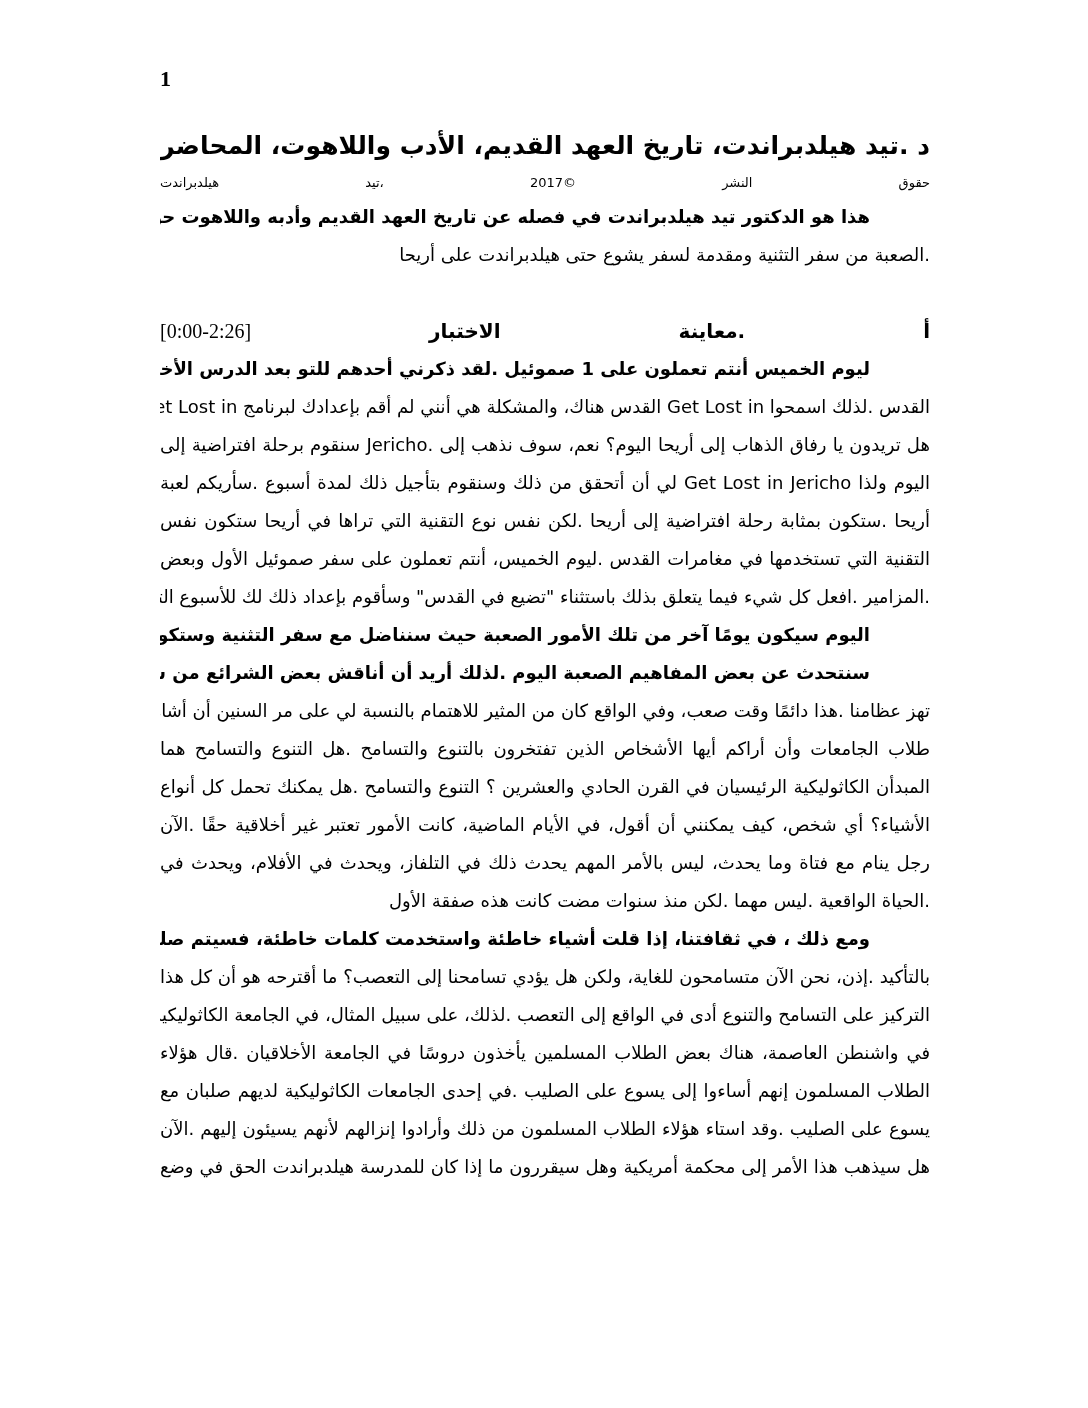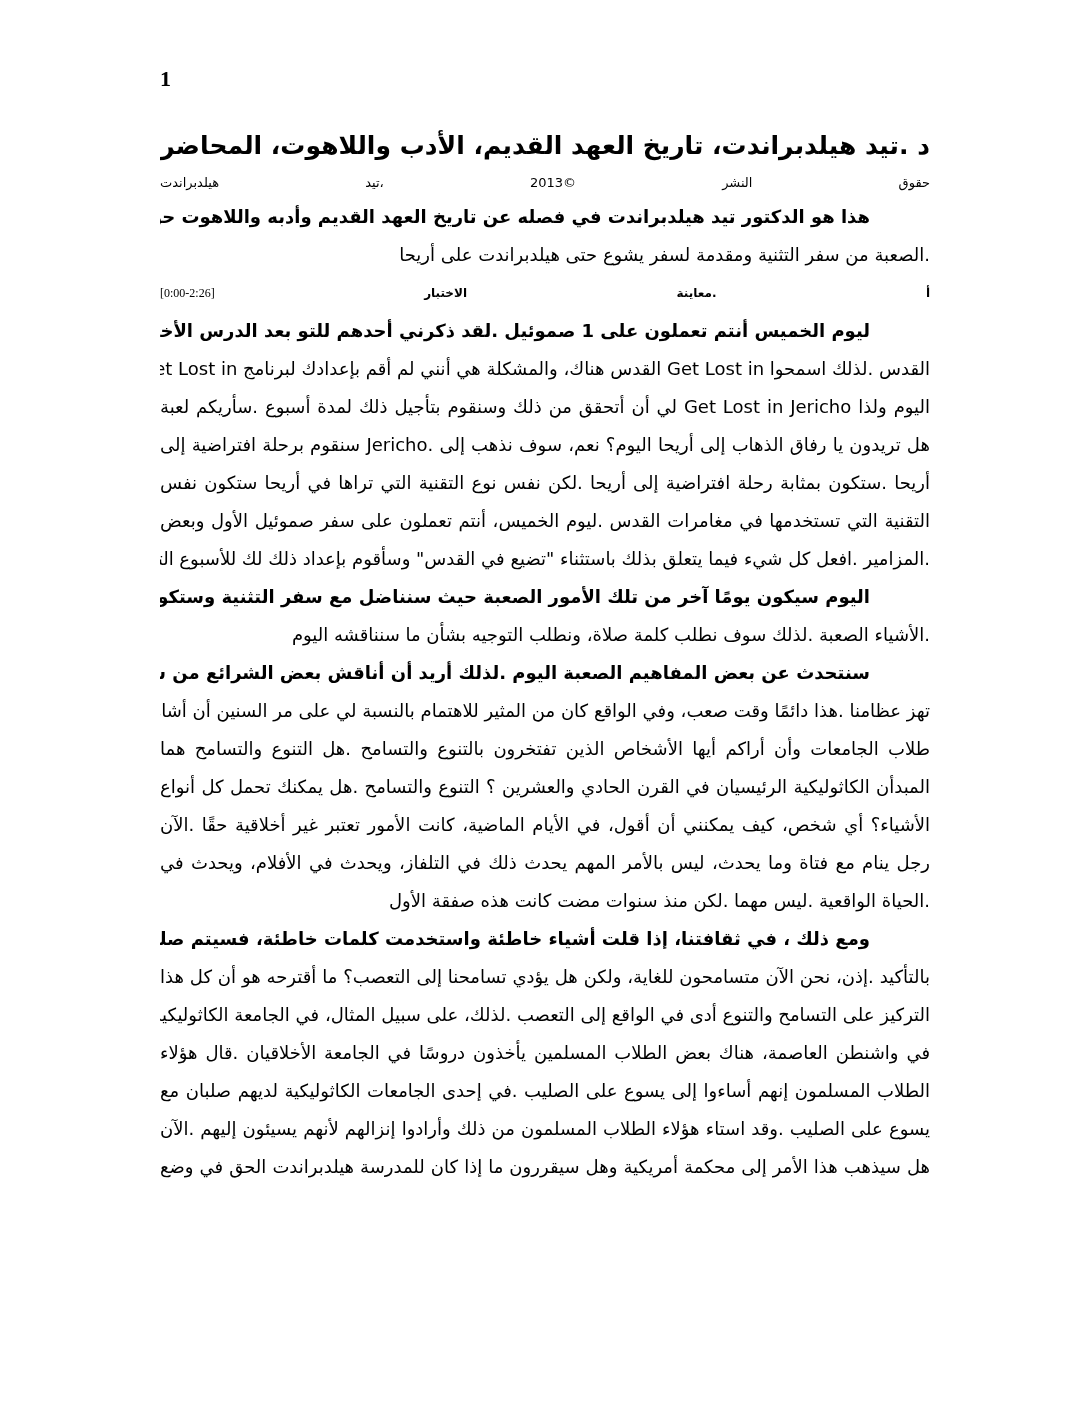--- a/index.html
+++ b/index.html
@@ -16,57 +16,56 @@
   .line {
     display: block; height: 38px; line-height: 38px; white-space: nowrap;
     text-align: justify; text-align-last: justify; overflow: hidden;
   }
   .line.last { text-align-last: right; }
   .title {
     font-weight: bold; font-size: 25px; height: 44px; line-height: 44px;
     text-align: right; padding-right: 0px; margin-right: 0;
   }
   .copyright { font-size: 13px; height: 30px; line-height: 30px; text-align: right; }
-  .heading { font-weight: bold; font-size: 12px; text-align: right; }
+  .heading { font-weight: bold; font-size: 20px; text-align: right; margin-top: 38px; }
   .heading .ts { font-weight: normal; font-family: "Liberation Serif", serif; direction: ltr; unicode-bidi: embed; }
   .indent { padding-right: 60px; font-weight: bold; }
   .heading-b { padding-right: 190px; }
 </style>
 </head>
 <body>
 
 <div class="page-number">1</div>
 
 <div class="content">
   <div class="line title">د .تيد هيلدبراندت، تاريخ العهد القديم، الأدب واللاهوت، المحاضرة 18</div>
-  <div class="line copyright">حقوق النشر  ©2013 ،تيد هيلدبراندت</div>
+  <div class="line copyright">حقوق النشر  ©2017 ،تيد هيلدبراندت</div>
 
   <div>
     <div class="line indent">هذا هو الدكتور تيد هيلدبراندت في فصله عن تاريخ العهد القديم وأدبه واللاهوت حول الشرائع</div>
     <div class="line last">.الصعبة من سفر التثنية ومقدمة لسفر يشوع حتى هيلدبراندت على أريحا</div>
   </div>
 
   <div class="line heading">
     <span>أ .معاينة الاختبار</span>
     <span class="ts">[0:00-2:26]</span>
   </div>
 
   <div>
     <div class="line indent">ليوم الخميس أنتم تعملون على 1 صموئيل .لقد ذكرني أحدهم للتو بعد الدرس الأخير بوجود مهمة لـ</div>
     <div class="line">القدس .لذلك اسمحوا Get Lost in القدس هناك، والمشكلة هي أنني لم أقم بإعدادك لبرنامج Get Lost in</div>
+    <div class="line">هل تريدون يا رفاق الذهاب إلى أريحا اليوم؟ نعم، سوف نذهب إلى .Jericho سنقوم برحلة افتراضية إلى</div>
     <div class="line">اليوم ولذا Get Lost in Jericho لي أن أتحقق من ذلك وسنقوم بتأجيل ذلك لمدة أسبوع .سأريكم لعبة</div>
-    <div class="line">هل تريدون يا رفاق الذهاب إلى أريحا اليوم؟ نعم، سوف نذهب إلى .Jericho سنقوم برحلة افتراضية إلى</div>
     <div class="line">أريحا .ستكون بمثابة رحلة افتراضية إلى أريحا .لكن نفس نوع التقنية التي تراها في أريحا ستكون نفس</div>
     <div class="line">التقنية التي تستخدمها في مغامرات القدس .ليوم الخميس، أنتم تعملون على سفر صموئيل الأول وبعض</div>
     <div class="line last">.المزامير .افعل كل شيء فيما يتعلق بذلك باستثناء "تضيع في القدس" وسأقوم بإعداد ذلك لك للأسبوع التالي</div>
   </div>
 
   <div>
     <div class="line indent">اليوم سيكون يومًا آخر من تلك الأمور الصعبة حيث سنناضل مع سفر التثنية وستكون هذه بعض</div>
-    <div class="line last">.الأشياء الصعبة .لذلك سوف نطلب كلمة صلاة، ونطلب التوجيه بشأن ما سنناقشه اليوم</div>
   </div>
 
 
   <div>
     <div class="line indent">سنتحدث عن بعض المفاهيم الصعبة اليوم .لذلك أريد أن أناقش بعض الشرائع من سفر التثنية التي</div>
     <div class="line">تهز عظامنا .هذا دائمًا وقت صعب، وفي الواقع كان من المثير للاهتمام بالنسبة لي على مر السنين أن أشاهد</div>
     <div class="line">طلاب الجامعات وأن أراكم أيها الأشخاص الذين تفتخرون بالتنوع والتسامح .هل التنوع والتسامح هما</div>
     <div class="line">المبدأن الكاثوليكية الرئيسيان في القرن الحادي والعشرين ؟ التنوع والتسامح .هل يمكنك تحمل كل أنواع</div>
     <div class="line">الأشياء؟ أي شخص، كيف يمكنني أن أقول، في الأيام الماضية، كانت الأمور تعتبر غير أخلاقية حقًا .الآن</div>
     <div class="line">رجل ينام مع فتاة وما يحدث، ليس بالأمر المهم يحدث ذلك في التلفاز، ويحدث في الأفلام، ويحدث في</div>

